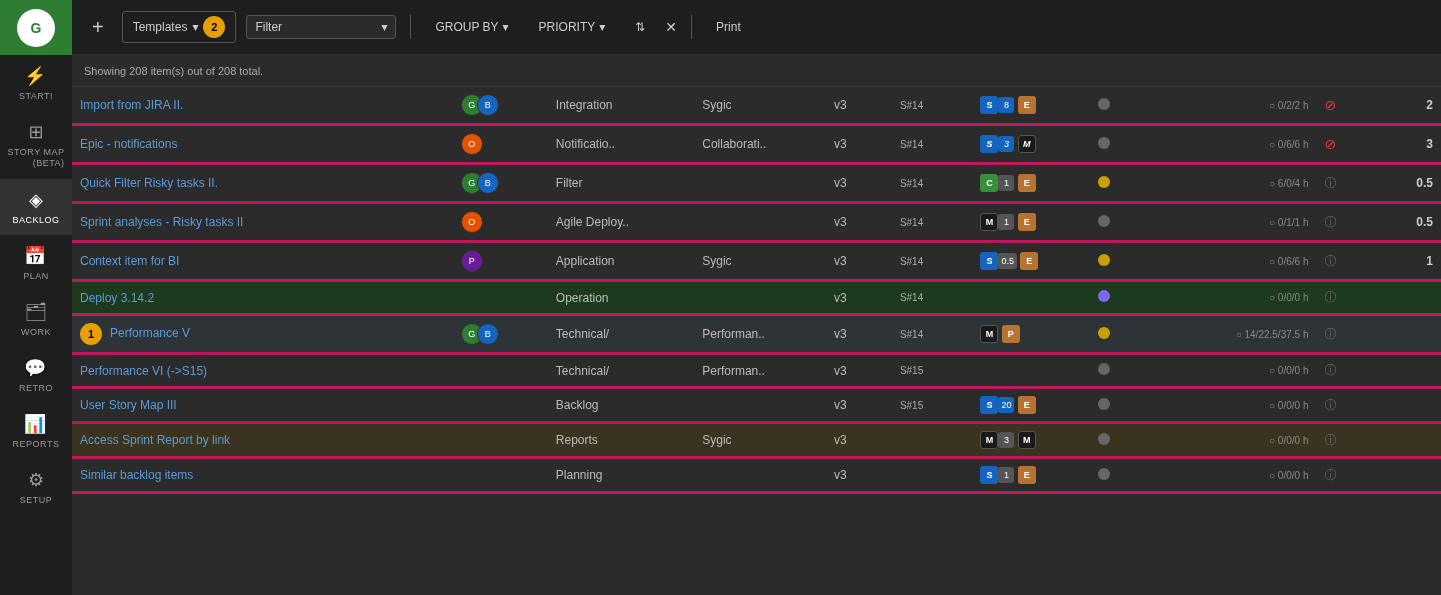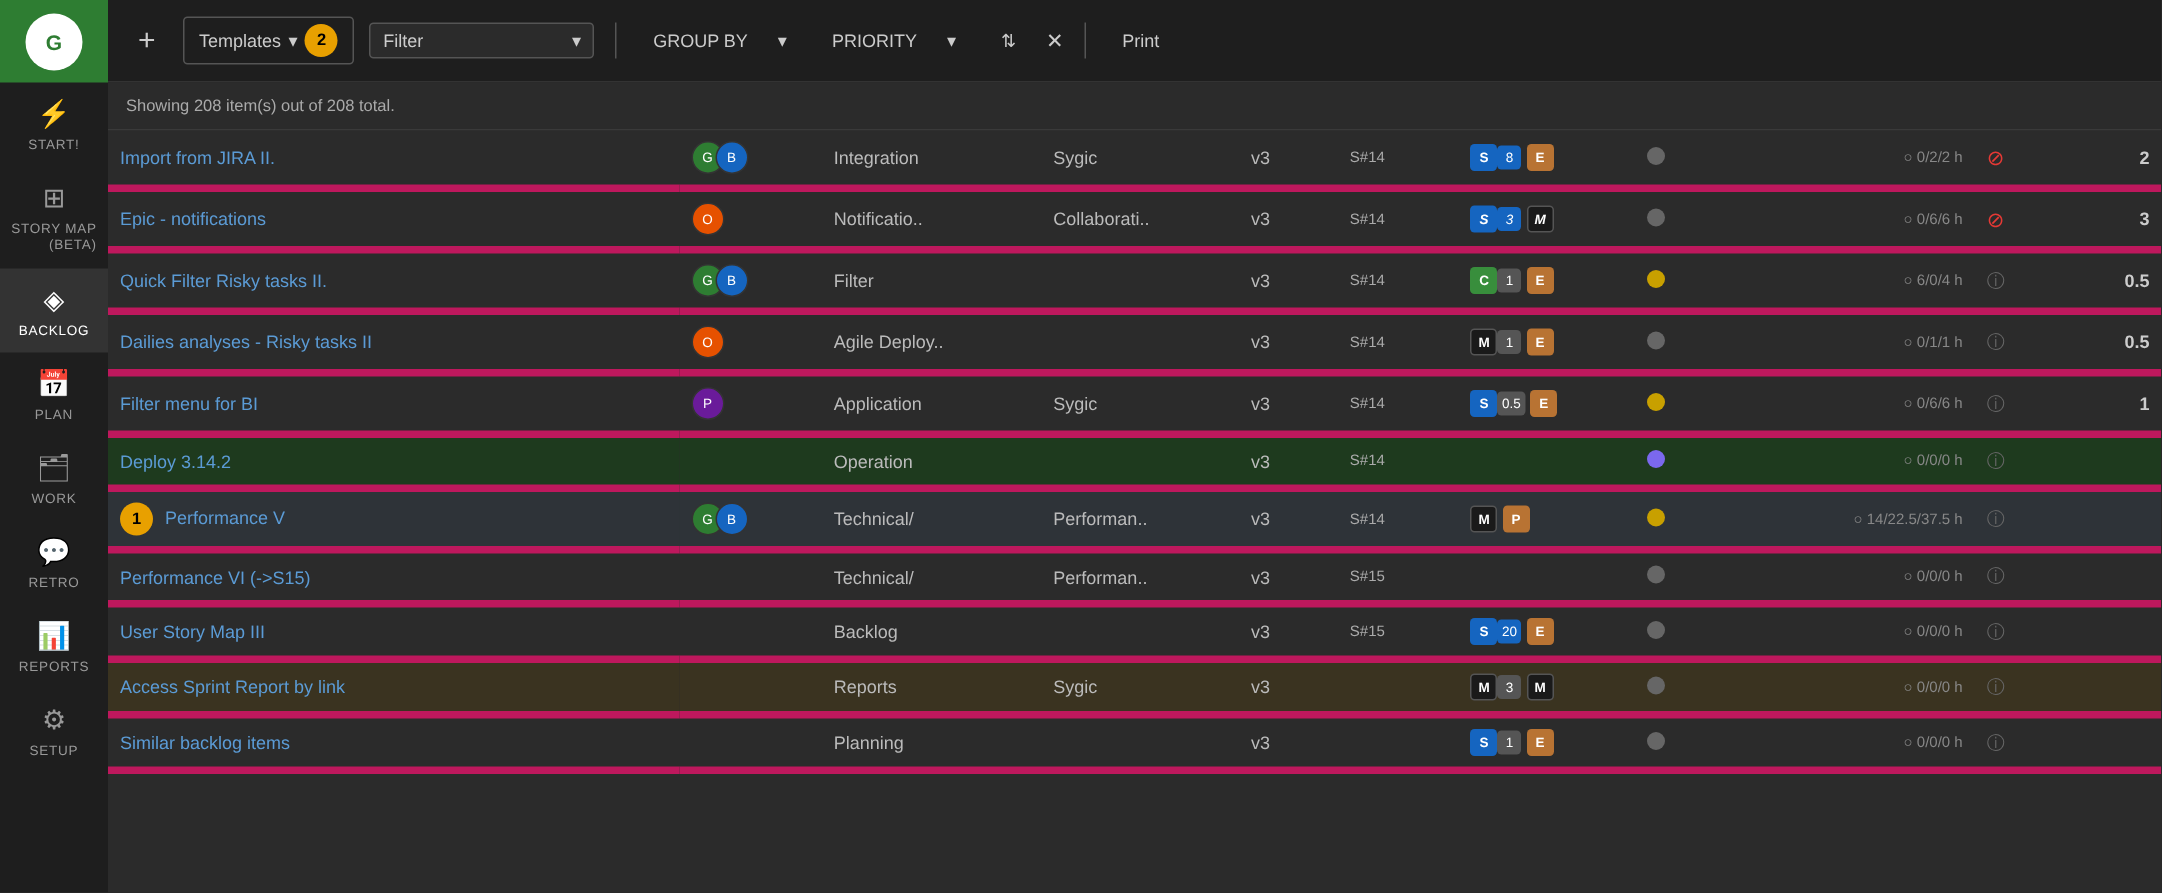--- a/index.html
+++ b/index.html
@@ -93,21 +93,21 @@
       cursor: pointer;
     }
     .separator { width: 1px; height: 24px; background: #555; margin: 0 4px; }
     .top-btn {
       background: none;
       border: none;
       color: #ccc;
       padding: 4px 10px;
       cursor: pointer;
       font-size: 12px;
-      display: flex; align-items: center; gap: 20px;
+      display: flex; align-items: center; gap: 4px;
     }
     .close-x {
       background: none; border: none; color: #ccc; cursor: pointer; font-size: 14px;
     }
 
     
     .sub-bar {
       background: #2b2b2b;
       height: 32px;
       display: flex;
@@ -115,21 +115,21 @@
       padding: 0 12px;
       font-size: 11px;
       color: #aaa;
       flex-shrink: 0;
       border-bottom: 1px solid #3a3a3a;
     }
 
     
     .table-container { flex: 1; overflow-y: auto; background: #2b2b2b; }
     table { width: 100%; border-collapse: collapse; }
-    tbody tr { border-bottom: 5px solid #be185d; }
+    tbody tr { border-bottom: 3px solid #be185d; }
     tbody td { padding: 7px 8px; color: #bbb; font-size: 12px; vertical-align: middle; }
     td.name-col { color: #5b9bd5; font-size: 12px; white-space: nowrap; }
 
     .row-green { background: #1e3a1e; }
     .row-yellow { background: #3a3320; }
     .row-blue-highlight { background: rgba(91,155,213,0.08); padding-left: 24px; }
 
     .avatar-stack { display: flex; gap: -4px; }
     .avatar {
       width: 22px; height: 22px; border-radius: 50%;
@@ -328,38 +328,38 @@
               <td></td>
               <td>v3</td>
               <td class="sprint-badge">S#14</td>
               <td style="white-space: nowrap;"><span class="priority-btn prio-c">C</span><span class="num-tag nt-gray">1</span> <span class="priority-btn prio-e">E</span></td>
               <td><span class="status-dot dot-yellow"></span></td>
               <td class="time-text"><span>○</span> 6/0/4 h</td>
               <td><span class="info-icon">ⓘ</span></td>
               <td class="num-bold" style="text-align: right;">0.5</td>
             </tr>
             <tr>
-              <td class="name-col">Dailies analyses - Risky tasks II</td>
+              <td class="name-col">Sprint analyses - Risky tasks II</td>
               <td>
                 <div class="avatar-stack">
                   <div class="avatar orange">O</div>
                 </div>
               </td>
               <td>Agile Deploy..</td>
               <td></td>
               <td>v3</td>
               <td class="sprint-badge">S#14</td>
               <td style="white-space: nowrap;"><span class="priority-btn prio-m">M</span><span class="num-tag nt-gray">1</span> <span class="priority-btn prio-e">E</span></td>
               <td><span class="status-dot dot-gray"></span></td>
               <td class="time-text"><span>○</span> 0/1/1 h</td>
               <td><span class="info-icon">ⓘ</span></td>
               <td class="num-bold" style="text-align: right;">0.5</td>
             </tr>
             <tr>
-              <td class="name-col">Filter menu for BI</td>
+              <td class="name-col">Context item for BI</td>
               <td>
                 <div class="avatar-stack">
                   <div class="avatar purple">P</div>
                 </div>
               </td>
               <td>Application</td>
               <td>Sygic</td>
               <td>v3</td>
               <td class="sprint-badge">S#14</td>
               <td style="white-space: nowrap;"><span class="priority-btn prio-s">S</span><span class="num-tag nt-gray">0.5</span> <span class="priority-btn prio-e">E</span></td>

